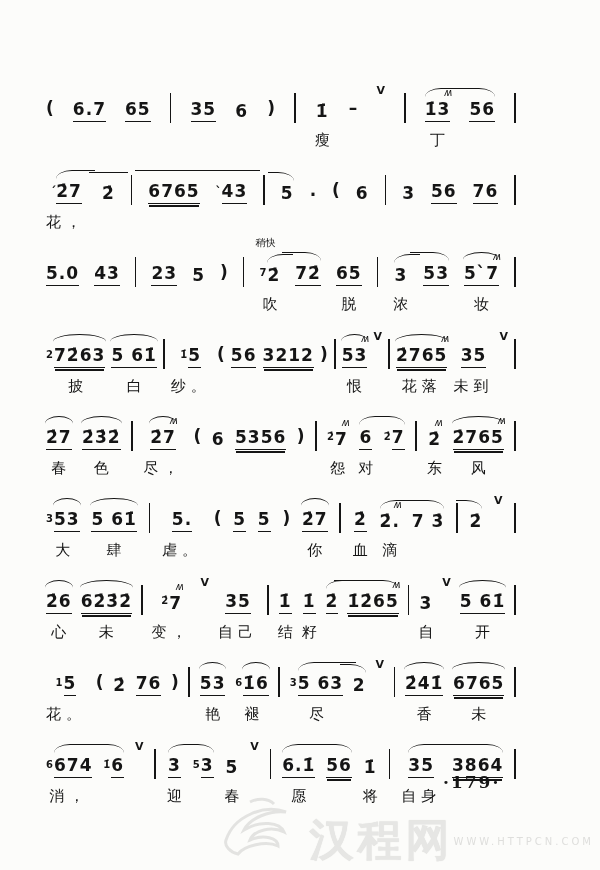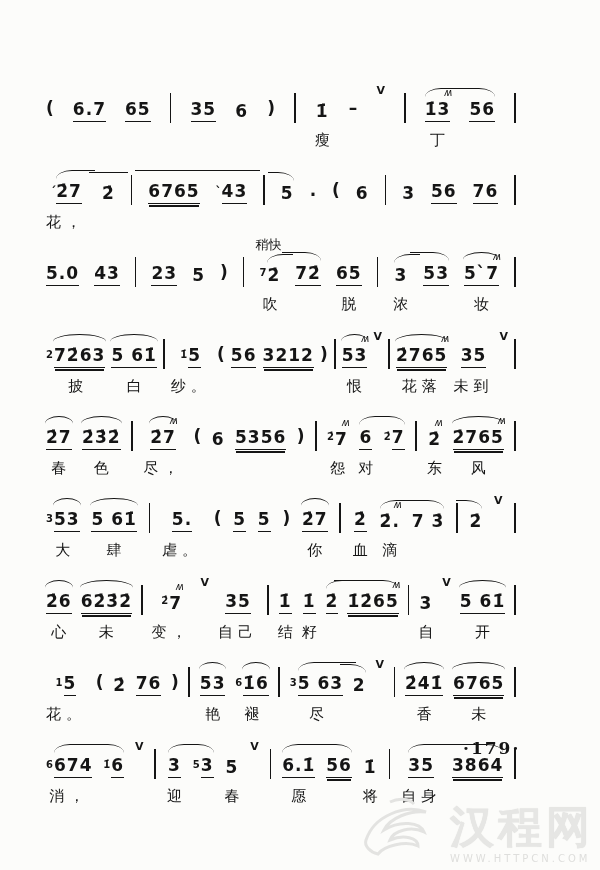--- a/index.html
+++ b/index.html
@@ -21,27 +21,27 @@
   .s-m::before{left:-13px;right:-13px;}
   .s-e::before{left:-13px;right:0;border-top-right-radius:16px 9px;}
   .grace{font-size:10px;font-weight:bold;transform:translateY(-8px);margin-right:1px;}
   .pfx{font-size:12px;font-weight:bold;transform:translateY(-5px);}
   .orn{position:absolute;top:-16px;right:-3px;font-size:10px;font-style:italic;font-weight:normal;}
   .bar{width:1.7px;height:30px;background:#151515;margin-top:-3px;}
   .breath{font-size:11px;font-weight:bold;transform:translateY(-12px);}
   .sym{font-size:17px;font-weight:bold;line-height:24px;}
   .lyric{font-family:"DejaVu Serif","Liberation Serif",serif;font-size:15px;margin-top:9px;white-space:nowrap;}
   .lyric.wide{letter-spacing:5px;}
-  .tempo{position:absolute;top:-24px;left:-4px;font-size:13px;white-space:nowrap;
+  .tempo{position:absolute;top:-24px;left:-4px;font-size:10px;white-space:nowrap;
          font-family:Liberation Sans, sans-serif;}
-  .pageno{position:absolute;left:443px;top:738px;font-family:"DejaVu Serif","Liberation Serif",serif;
-          font-size:17px;font-weight:bold;letter-spacing:2px;margin-left:20px;}
+  .pageno{position:absolute;left:443px;top:772px;font-family:"DejaVu Serif","Liberation Serif",serif;
+          font-size:17px;font-weight:bold;letter-spacing:2px;}
   .watermark{position:absolute;right:6px;bottom:6px;display:flex;align-items:flex-end;pointer-events:none;}
   .wm-logo{margin-right:4px;}
-  .wm-text{display:flex;flex-direction:column;}
+  .wm-text{display:flex;flex-direction:row;align-items:center;}
   .wm-brand{font-size:44px;font-weight:bold;line-height:48px;letter-spacing:4px;color:#e6e6e4;
             font-family:"DejaVu Serif","Liberation Serif",serif;
             text-shadow:0 0 1px #dcdcda;}
   .wm-url{font-size:10px;letter-spacing:3px;color:#dededc;margin-top:2px;}
 </style>
 </head>
 <body>
 
 <div class="page">
   <div class="score">

